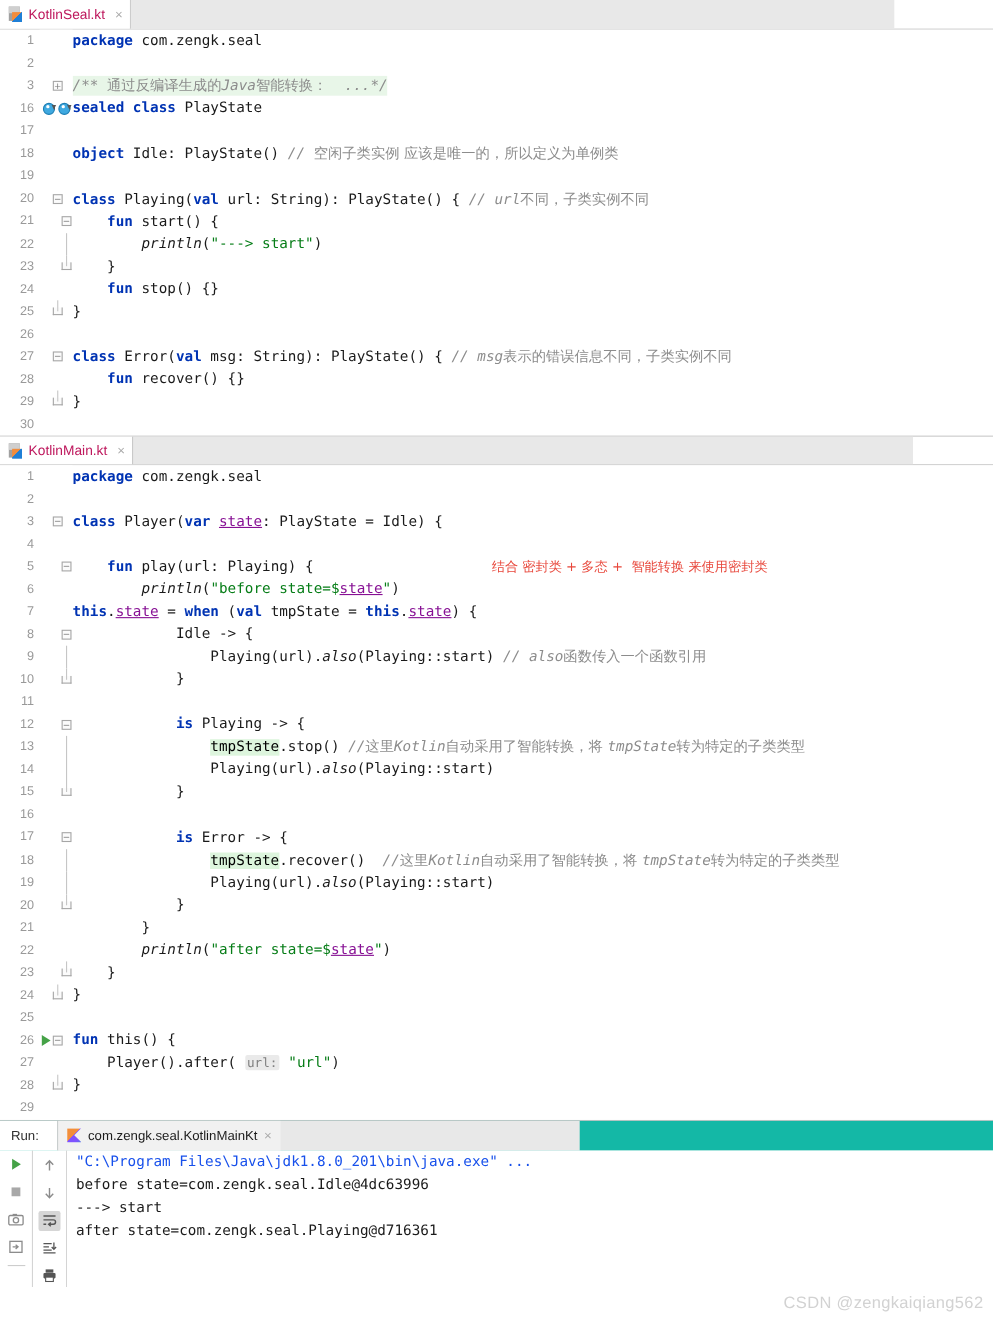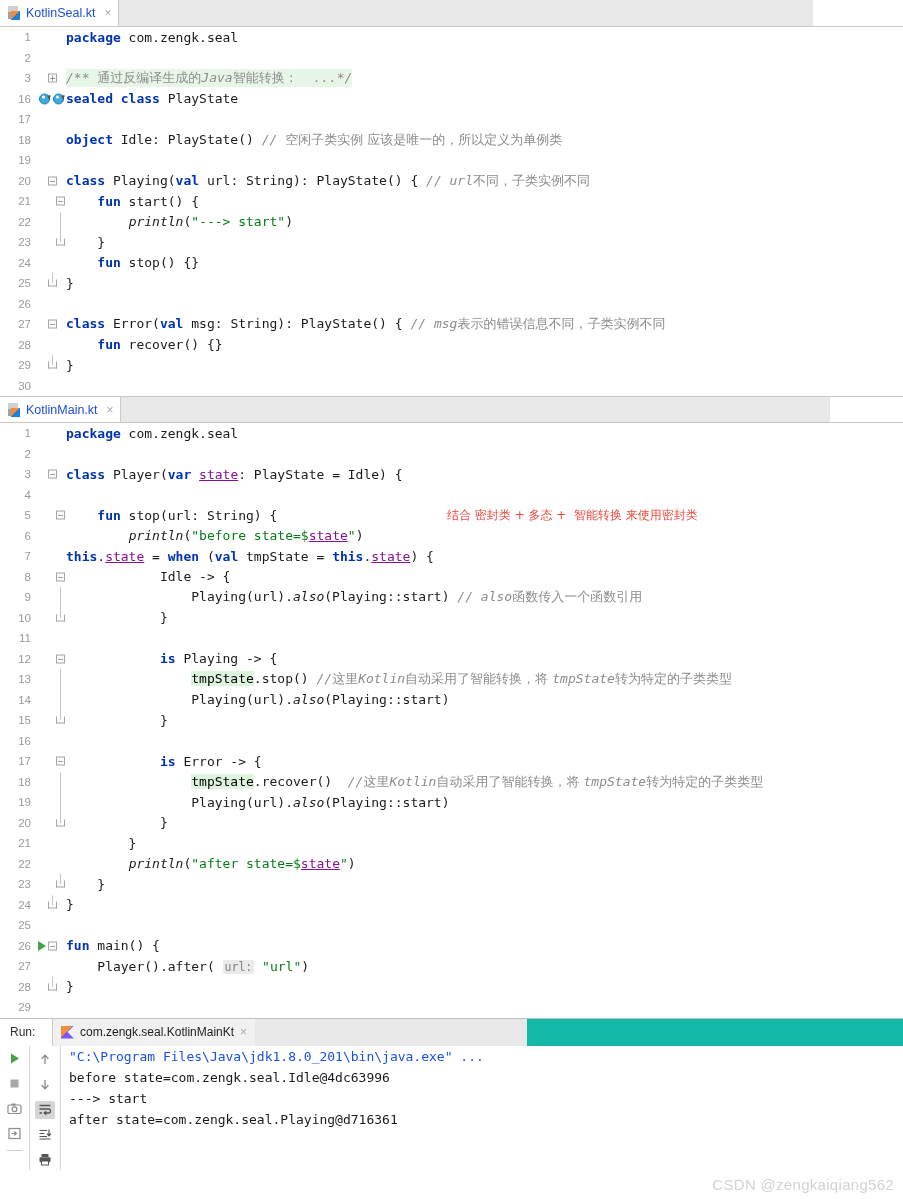--- a/index.html
+++ b/index.html
@@ -32,21 +32,21 @@
     display: flex;
     align-items: center;
     gap: 5px;
     padding: 0 6px 0 8px;
     background: #ffffff;
     font-size: 12.5px;
     color: #8a4d12;
     position: relative;
     white-space: nowrap;
   }
-  .tab .tab-label { color: #1d4ed8; }
+  .tab .tab-label { color: #be185d; }
   .tab .close-x {
     color: #a9a9a9;
     font-size: 12px;
     margin-left: 4px;
     line-height: 1;
   }
   .kt-icon {
     width: 13px; height: 14px;
     position: relative;
     display: inline-block;
@@ -317,42 +317,42 @@
     <span class="tab-label">KotlinMain.kt</span>
     <span class="close-x">×</span>
   </div>
   <div class="filler" id="filler2" style="width: 710px;"></div>
 </div>
 <div class="editor" id="editor2">
     <div class="code-line"><div class="gutter">1</div><div class="markerbar"></div><div class="code" style=""><span class="kw">package</span><span class="ident"> com.zengk.seal</span></div></div>
     <div class="code-line"><div class="gutter">2</div><div class="markerbar"></div><div class="code" style=""></div></div>
     <div class="code-line"><div class="gutter">3</div><div class="markerbar"><span class="fold minus"></span></div><div class="code" style=""><span class="kw">class</span><span class="ident"> Player(</span><span class="kw">var</span><span class="ident"> </span><span class="field">state</span><span class="ident">: PlayState = Idle) {</span></div></div>
     <div class="code-line"><div class="gutter">4</div><div class="markerbar"></div><div class="code" style=""></div></div>
-    <div class="code-line"><div class="gutter">5</div><div class="markerbar"><span class="fold minus" style="left:20px"></span></div><div class="code" style=""><span class="ident">    </span><span class="kw">fun</span><span class="ident"> stop(url: String) {</span></div><span class="annot-red" style="position:absolute;left:447px;">结合 密封类 + 多态 +  智能转换 来使用密封类</span></div>
+    <div class="code-line"><div class="gutter">5</div><div class="markerbar"><span class="fold minus" style="left:20px"></span></div><div class="code" style=""><span class="ident">    </span><span class="kw">fun</span><span class="ident"> play(url: Playing) {</span></div><span class="annot-red" style="position:absolute;left:447px;">结合 密封类 + 多态 +  智能转换 来使用密封类</span></div>
     <div class="code-line"><div class="gutter">6</div><div class="markerbar"></div><div class="code" style=""><span class="ident">        </span><span class="fn">println</span><span class="ident">(</span><span class="str">"before state=</span><span class="str">$<span class="field">state</span></span><span class="str">"</span><span class="ident">)</span></div></div>
     <div class="code-line"><div class="gutter">7</div><div class="markerbar"></div><div class="code" style=""><span class="kw">this</span><span class="ident">.</span><span class="field">state</span><span class="ident"> = </span><span class="kw">when</span><span class="ident"> (</span><span class="kw">val</span><span class="ident"> tmpState = </span><span class="kw">this</span><span class="ident">.</span><span class="field">state</span><span class="ident">) {</span></div></div>
     <div class="code-line"><div class="gutter">8</div><div class="markerbar"><span class="fold minus" style="left:20px"></span></div><div class="code" style=""><span class="ident">            Idle -&gt; {</span></div></div>
     <div class="code-line"><div class="gutter">9</div><div class="markerbar"><span class="foldline" style="left:24px"></span></div><div class="code" style=""><span class="ident">                Playing(url).</span><span class="fn">also</span><span class="ident">(Playing::start) </span><span class="cmt">// also</span><span class="cmt-cn">函数传入一个函数引用</span></div></div>
     <div class="code-line"><div class="gutter">10</div><div class="markerbar"><span class="fold bottom" style="left:20px"></span><span class="foldline" style="left:24px;bottom:50%"></span></div><div class="code" style=""><span class="ident">            }</span></div></div>
     <div class="code-line"><div class="gutter">11</div><div class="markerbar"></div><div class="code" style=""></div></div>
     <div class="code-line"><div class="gutter">12</div><div class="markerbar"><span class="fold minus" style="left:20px"></span></div><div class="code" style=""><span class="ident">            </span><span class="kw">is</span><span class="ident"> Playing -&gt; {</span></div></div>
     <div class="code-line"><div class="gutter">13</div><div class="markerbar"><span class="foldline" style="left:24px"></span></div><div class="code" style=""><span class="ident">                </span><span class="hl-green">tmpState</span><span class="ident">.stop() </span><span class="cmt">//</span><span class="cmt-cn">这里</span><span class="cmt">Kotlin</span><span class="cmt-cn">自动采用了智能转换，将 </span><span class="cmt">tmpState</span><span class="cmt-cn">转为特定的子类类型</span></div></div>
     <div class="code-line"><div class="gutter">14</div><div class="markerbar"><span class="foldline" style="left:24px"></span></div><div class="code" style=""><span class="ident">                Playing(url).</span><span class="fn">also</span><span class="ident">(Playing::start)</span></div></div>
     <div class="code-line"><div class="gutter">15</div><div class="markerbar"><span class="fold bottom" style="left:20px"></span><span class="foldline" style="left:24px;bottom:50%"></span></div><div class="code" style=""><span class="ident">            }</span></div></div>
     <div class="code-line"><div class="gutter">16</div><div class="markerbar"></div><div class="code" style=""></div></div>
     <div class="code-line"><div class="gutter">17</div><div class="markerbar"><span class="fold minus" style="left:20px"></span></div><div class="code" style=""><span class="ident">            </span><span class="kw">is</span><span class="ident"> Error -&gt; {</span></div></div>
     <div class="code-line"><div class="gutter">18</div><div class="markerbar"><span class="foldline" style="left:24px"></span></div><div class="code" style=""><span class="ident">                </span><span class="hl-green">tmpState</span><span class="ident">.recover()  </span><span class="cmt">//</span><span class="cmt-cn">这里</span><span class="cmt">Kotlin</span><span class="cmt-cn">自动采用了智能转换，将 </span><span class="cmt">tmpState</span><span class="cmt-cn">转为特定的子类类型</span></div></div>
     <div class="code-line"><div class="gutter">19</div><div class="markerbar"><span class="foldline" style="left:24px"></span></div><div class="code" style=""><span class="ident">                Playing(url).</span><span class="fn">also</span><span class="ident">(Playing::start)</span></div></div>
     <div class="code-line"><div class="gutter">20</div><div class="markerbar"><span class="fold bottom" style="left:20px"></span><span class="foldline" style="left:24px;bottom:50%"></span></div><div class="code" style=""><span class="ident">            }</span></div></div>
     <div class="code-line"><div class="gutter">21</div><div class="markerbar"></div><div class="code" style=""><span class="ident">        }</span></div></div>
     <div class="code-line"><div class="gutter">22</div><div class="markerbar"></div><div class="code" style=""><span class="ident">        </span><span class="fn">println</span><span class="ident">(</span><span class="str">"after state=</span><span class="str">$<span class="field">state</span></span><span class="str">"</span><span class="ident">)</span></div></div>
     <div class="code-line"><div class="gutter">23</div><div class="markerbar"><span class="fold bottom" style="left:20px"></span><span class="foldline" style="left:24px;bottom:50%"></span></div><div class="code" style=""><span class="ident">    }</span></div></div>
     <div class="code-line"><div class="gutter">24</div><div class="markerbar"><span class="fold bottom"></span><span class="foldline" style="bottom:50%"></span></div><div class="code" style=""><span class="ident">}</span></div></div>
     <div class="code-line"><div class="gutter">25</div><div class="markerbar"></div><div class="code" style=""></div></div>
-    <div class="code-line"><div class="gutter">26</div><div class="markerbar"><span class="fold minus"></span><span class="run-arrow"></span></div><div class="code" style=""><span class="kw">fun</span><span class="ident"> main() {</span></div></div>
+    <div class="code-line"><div class="gutter">26</div><div class="markerbar"><span class="fold minus"></span><span class="run-arrow"></span></div><div class="code" style=""><span class="kw">fun</span><span class="ident"> this() {</span></div></div>
     <div class="code-line"><div class="gutter">27</div><div class="markerbar"></div><div class="code" style=""><span class="ident">    Player().after( </span><span class="chip">url:</span><span class="ident"> </span><span class="str">"url"</span><span class="ident">)</span></div></div>
     <div class="code-line"><div class="gutter">28</div><div class="markerbar"><span class="fold bottom"></span><span class="foldline" style="bottom:50%"></span></div><div class="code" style=""><span class="ident">}</span></div></div>
     <div class="code-line"><div class="gutter">29</div><div class="markerbar"></div><div class="code" style=""></div></div>
   </div>
 
 <div class="run-sep"></div>
 <div class="run-head">
   <div class="run-label">Run:</div>
   <div class="run-tabstrip">
     <div class="run-tab">

